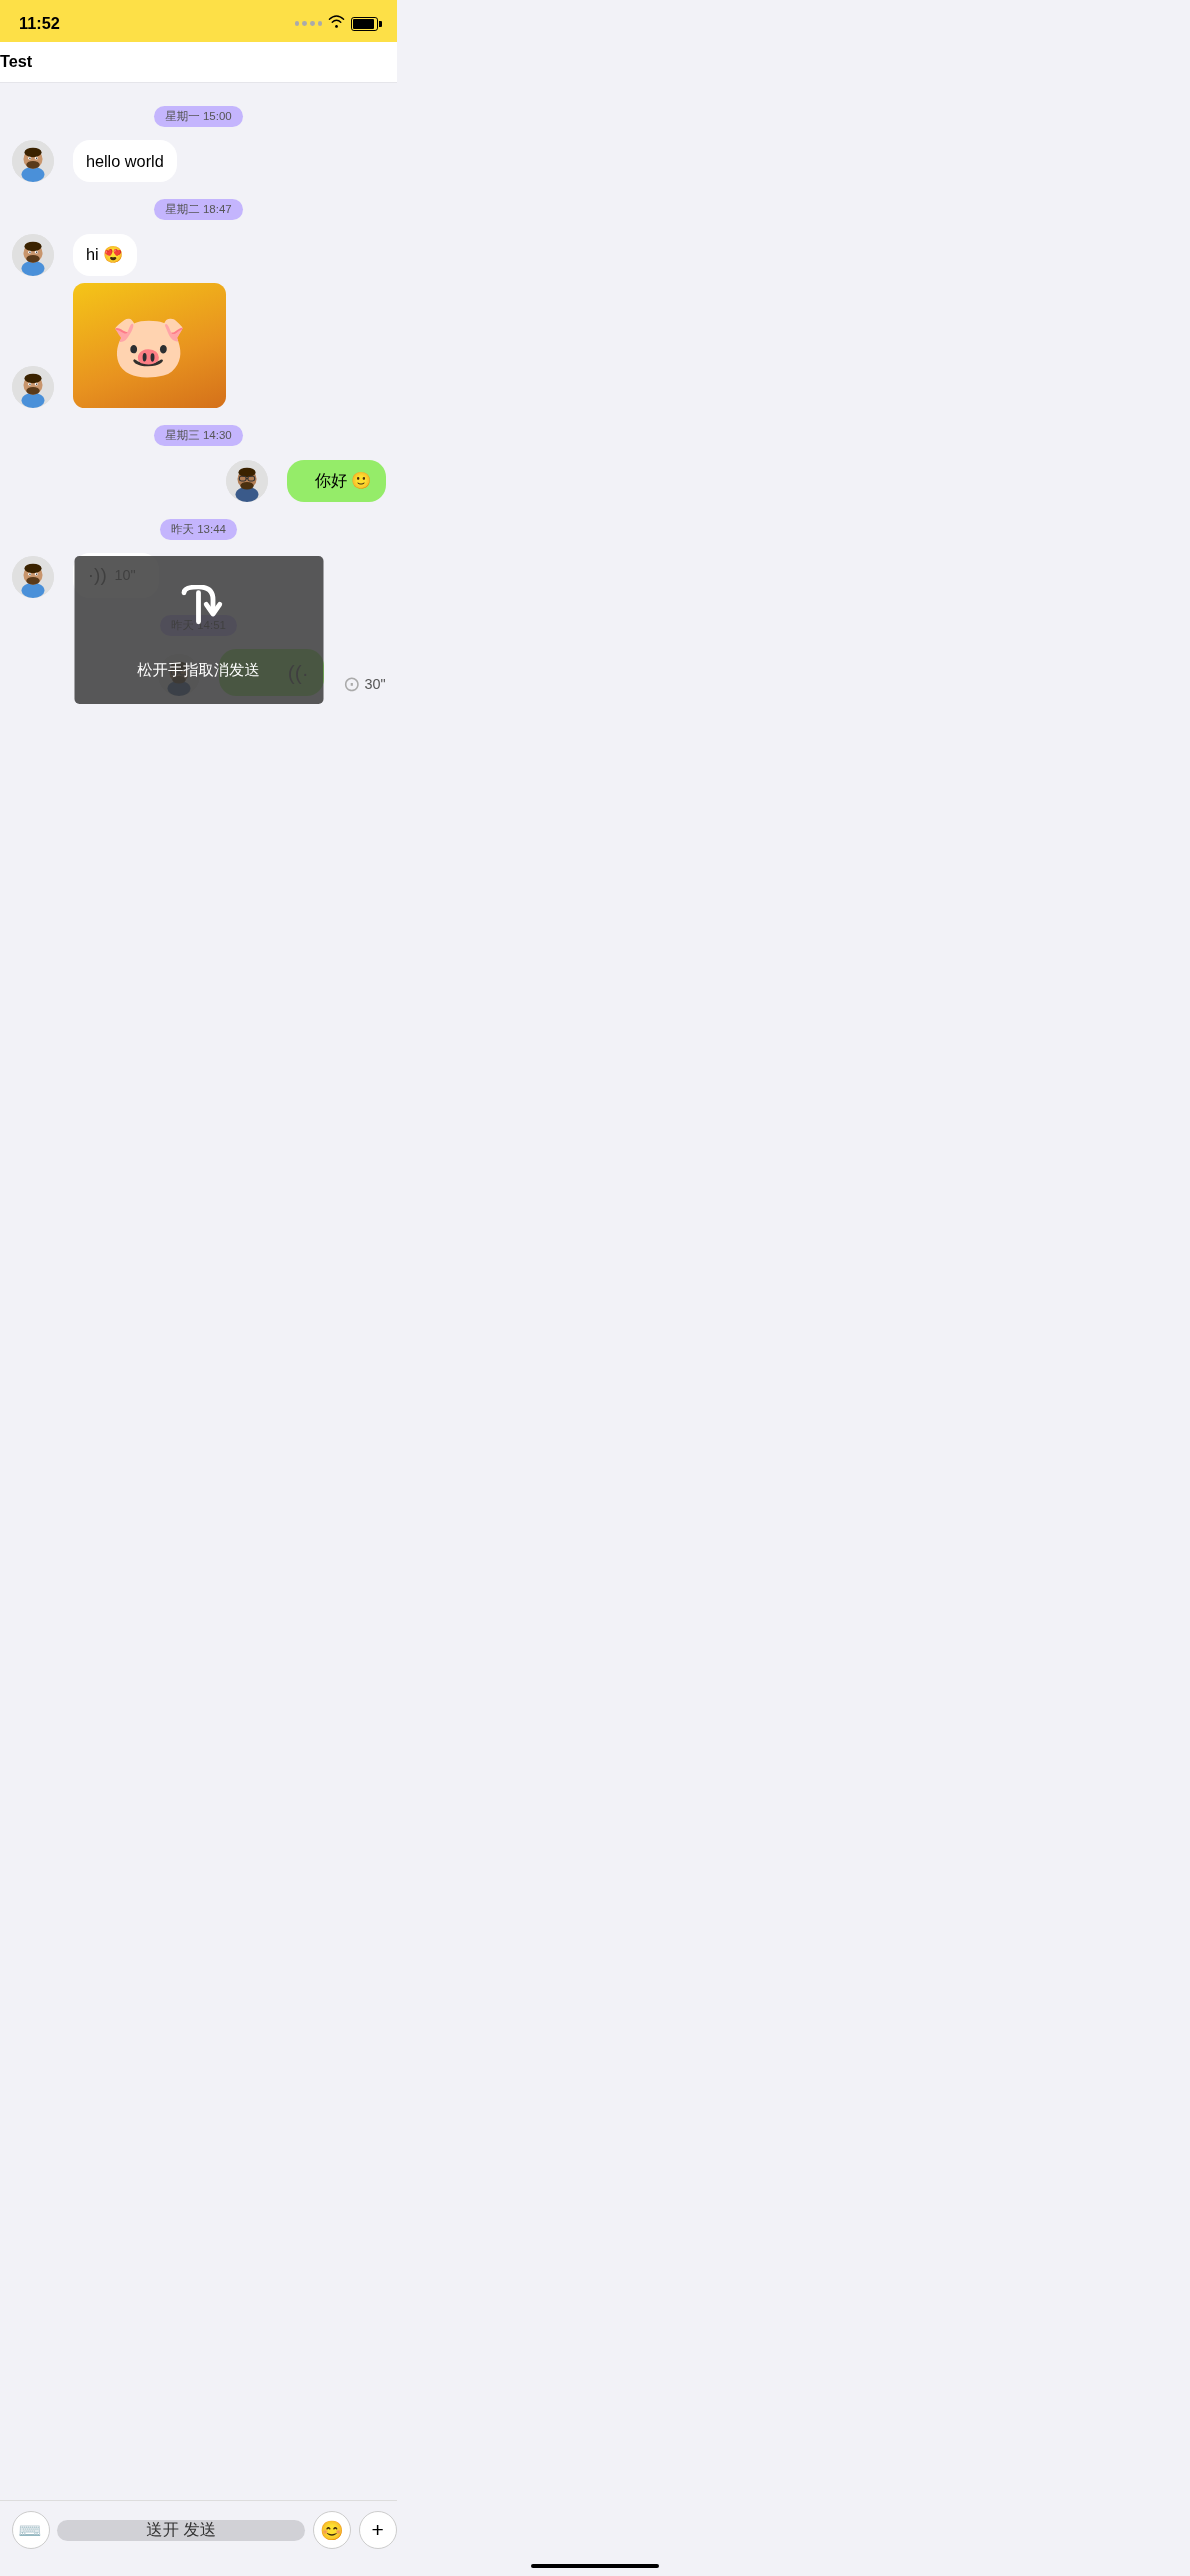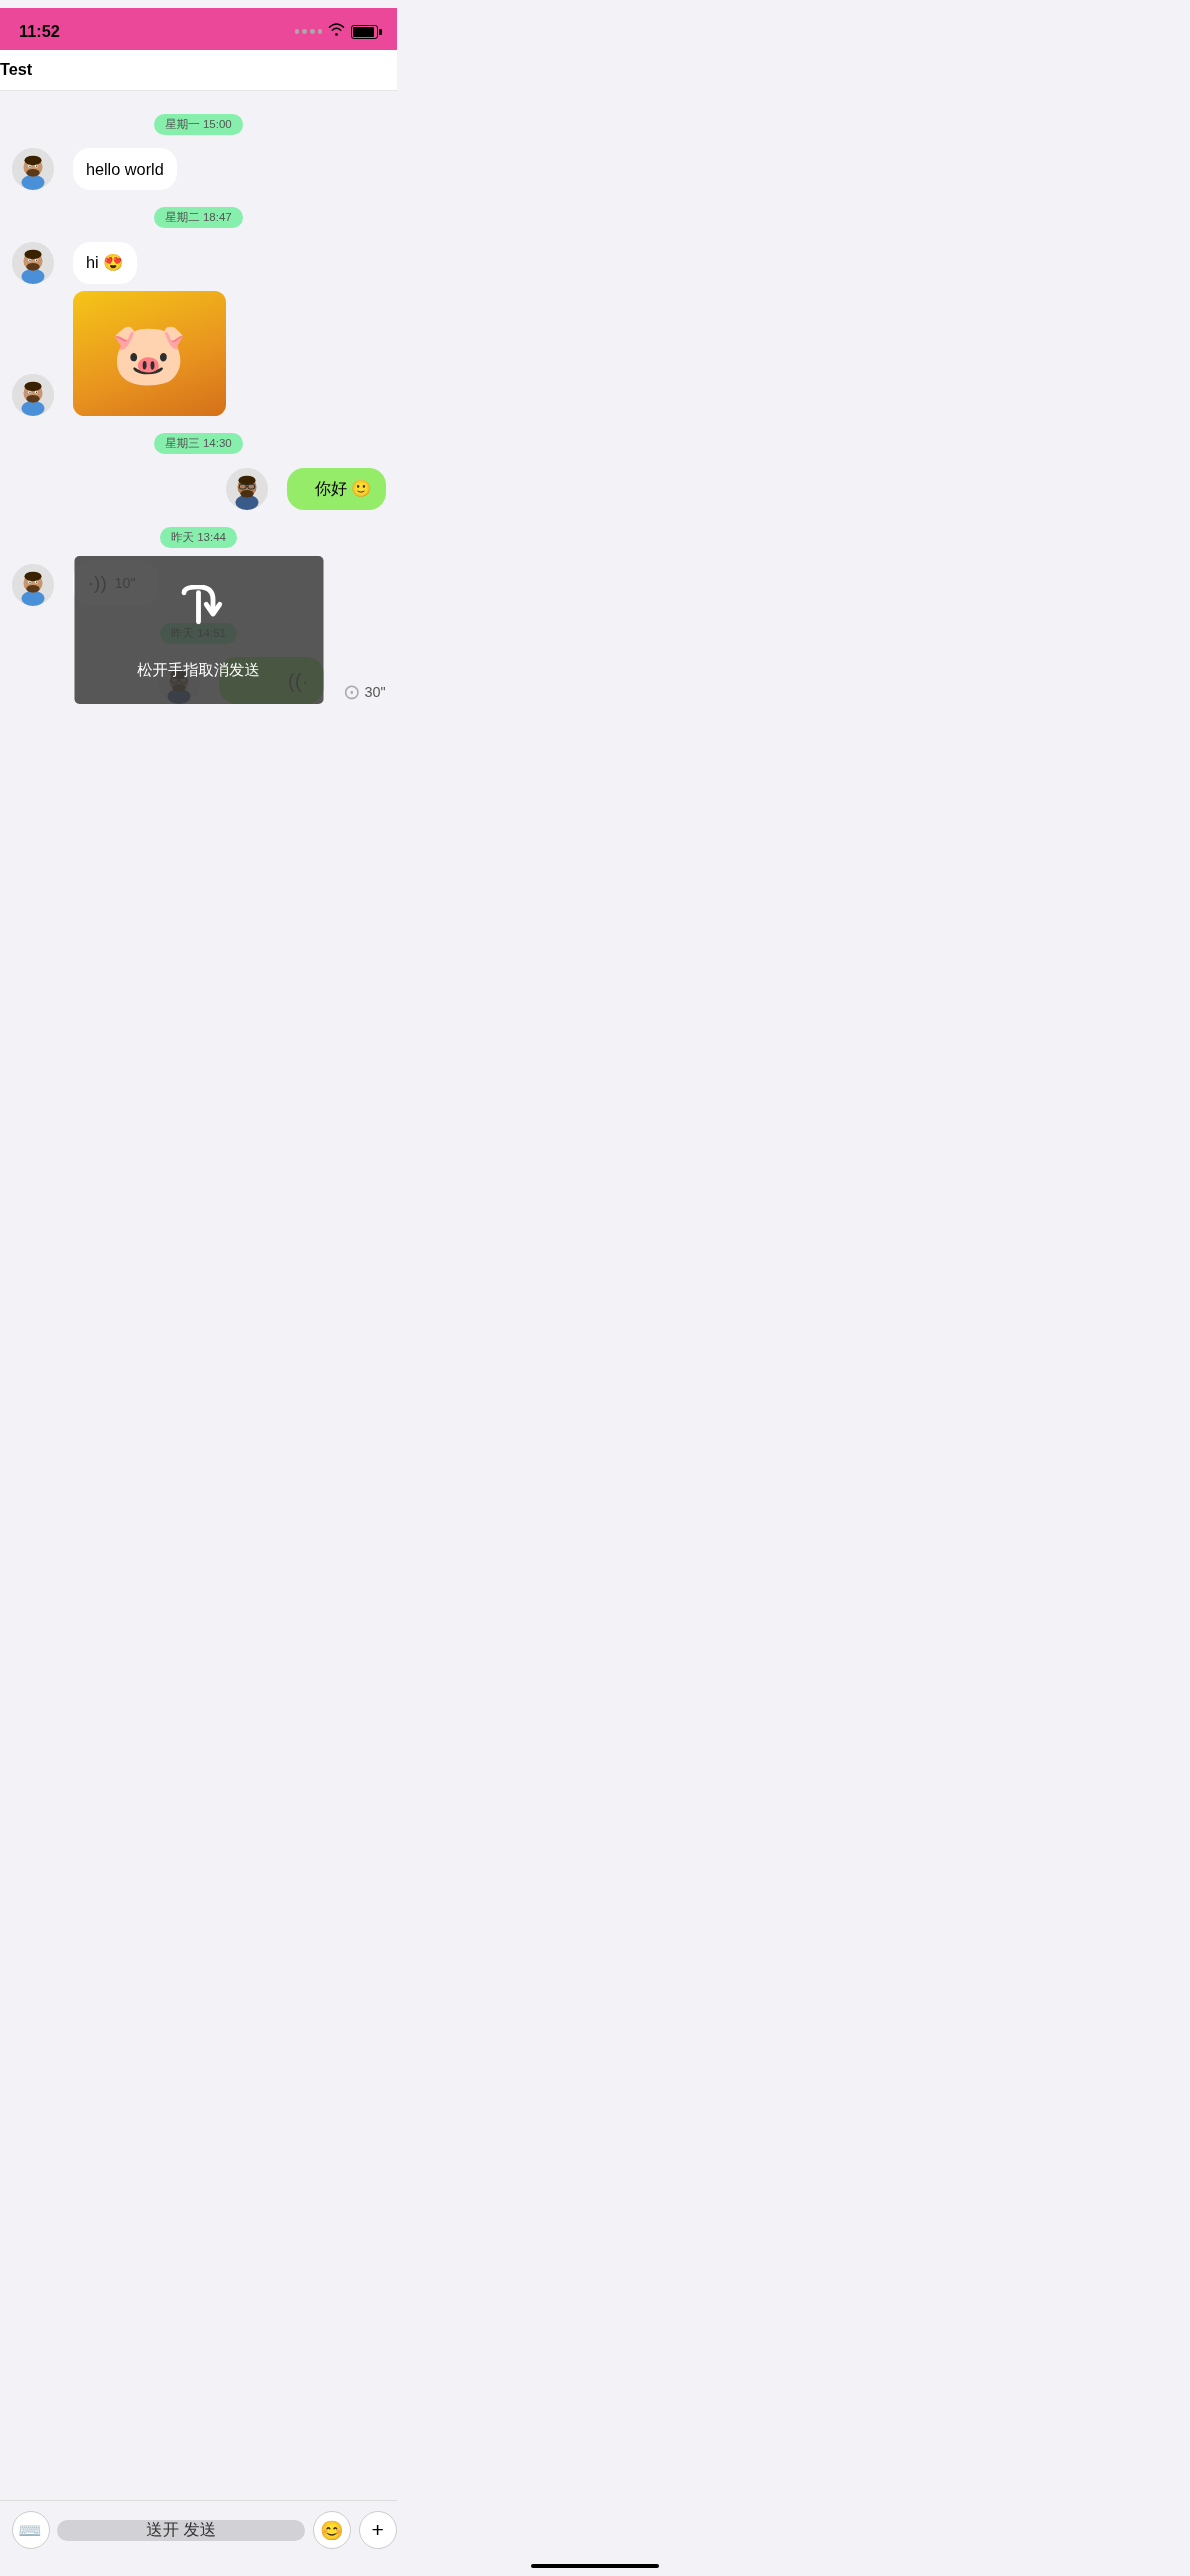--- a/index.html
+++ b/index.html
@@ -9,27 +9,26 @@
       width: 397px;
       min-height: 859px;
       background: #f2f2f7;
       font-family: -apple-system, "PingFang SC", "Helvetica Neue", Arial, sans-serif;
       position: relative;
       overflow-x: hidden;
     }
 
     
     .status-bar {
-      background: #ec4899;
+      background: #fde047;
       display: flex;
       justify-content: space-between;
       align-items: center;
       padding: 13.4px 19px 7.7px 19px;
       height: 42px;
-      margin-top: 8px;
     }
     .status-time {
       font-size: 16.3px;
       font-weight: 600;
       color: #000;
     }
     .status-icons {
       display: flex;
       align-items: center;
       gap: 5.8px;
@@ -71,21 +70,21 @@
       gap: 0;
     }
 
     
     .timestamp-pill {
       display: flex;
       justify-content: center;
       margin: 13.4px 0 9.6px;
     }
     .timestamp-pill span {
-      background: #86efac;
+      background: #c4b5fd;
       color: #555;
       font-size: 11.5px;
       padding: 2.9px 11.5px;
       border-radius: 11.5px;
       text-align: center;
     }
 
     
     .msg-row {
       display: flex;

